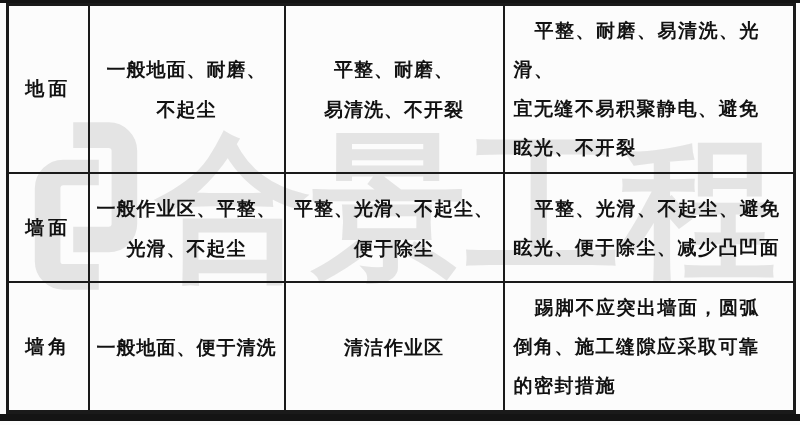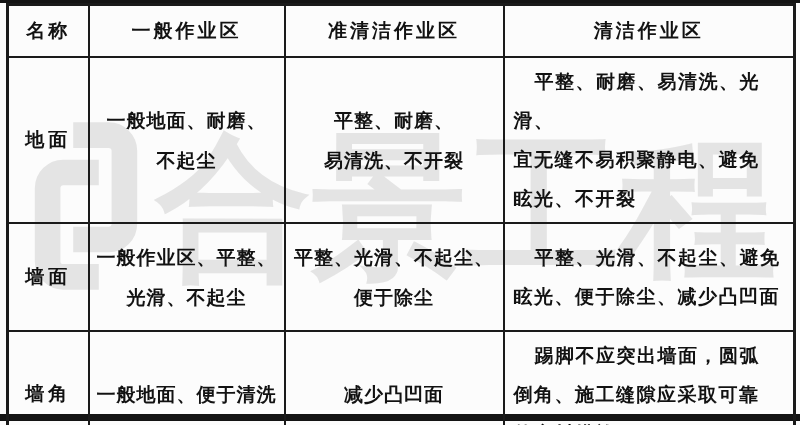--- a/index.html
+++ b/index.html
@@ -112,26 +112,20 @@
   </div>
 
   <table class="spec">
     <colgroup>
       <col style="width:81px">
       <col style="width:196px">
       <col style="width:219px">
       <col style="width:291px">
     </colgroup>
     <tbody>
-        <tr style="height:52px">
-      <th class="col-head">名称</th>
-      <th class="col-head">一般作业区</th>
-      <th class="col-head">准清洁作业区</th>
-      <th class="col-head">清洁作业区</th>
-    </tr>
     <tr style="height:130px">
       <td class="row-head">地面</td>
       <td><span class="cell-center">一般地面、耐磨、
 不起尘</span></td>
       <td><span class="cell-center">平整、耐磨、
 易清洗、不开裂</span></td>
       <td class="para">
             <span class="cell-para">平整、耐磨、易清洗、光滑、
 宜无缝不易积聚静电、避免
 眩光、不开裂</span>
@@ -144,21 +138,21 @@
       <td><span class="cell-center">平整、光滑、不起尘、
 便于除尘</span></td>
       <td class="para">
             <span class="cell-para">平整、光滑、不起尘、避免
 眩光、便于除尘、减少凸凹面</span>
           </td>
     </tr>
     <tr style="height:117px">
       <td class="row-head">墙角</td>
       <td><span class="cell-center">一般地面、便于清洗</span></td>
-      <td><span class="cell-center">减少凸凹面</span></td>
+      <td><span class="cell-center">清洁作业区</span></td>
       <td class="para">
             <span class="cell-para">踢脚不应突出墙面，圆弧
 倒角、施工缝隙应采取可靠
 的密封措施</span>
           </td>
     </tr>
   </tbody>
     </table>
 
 </div>

